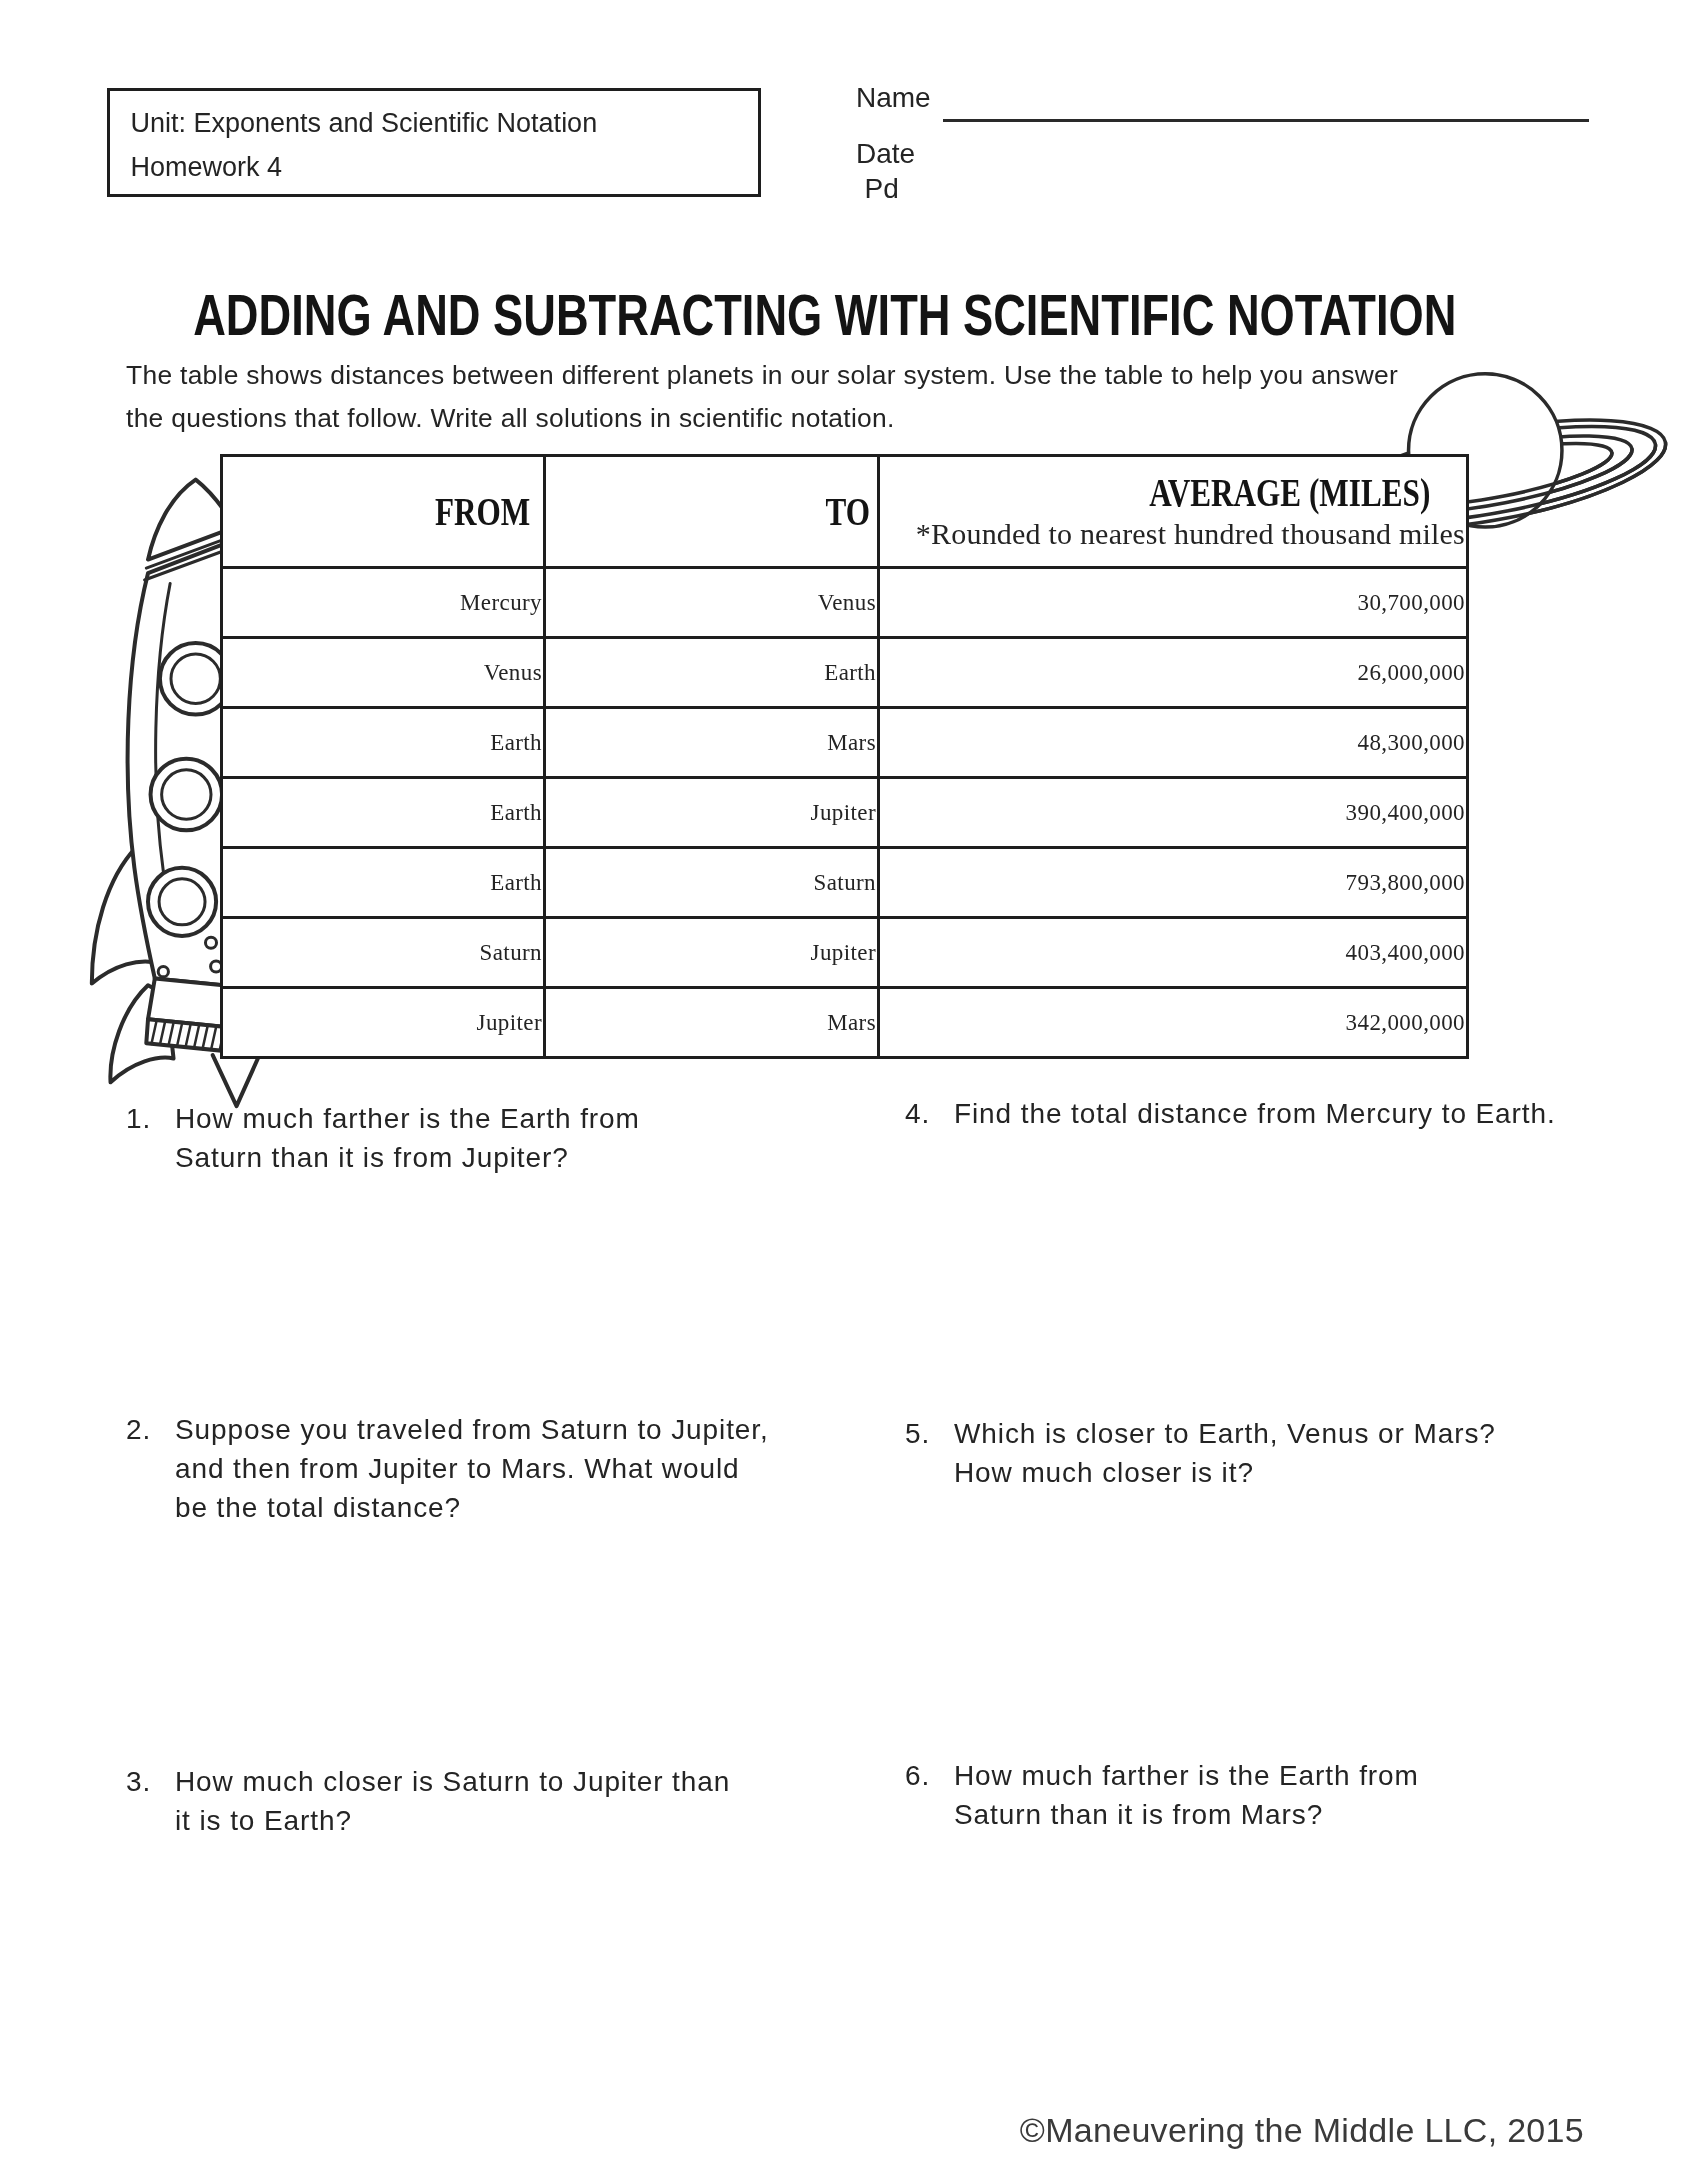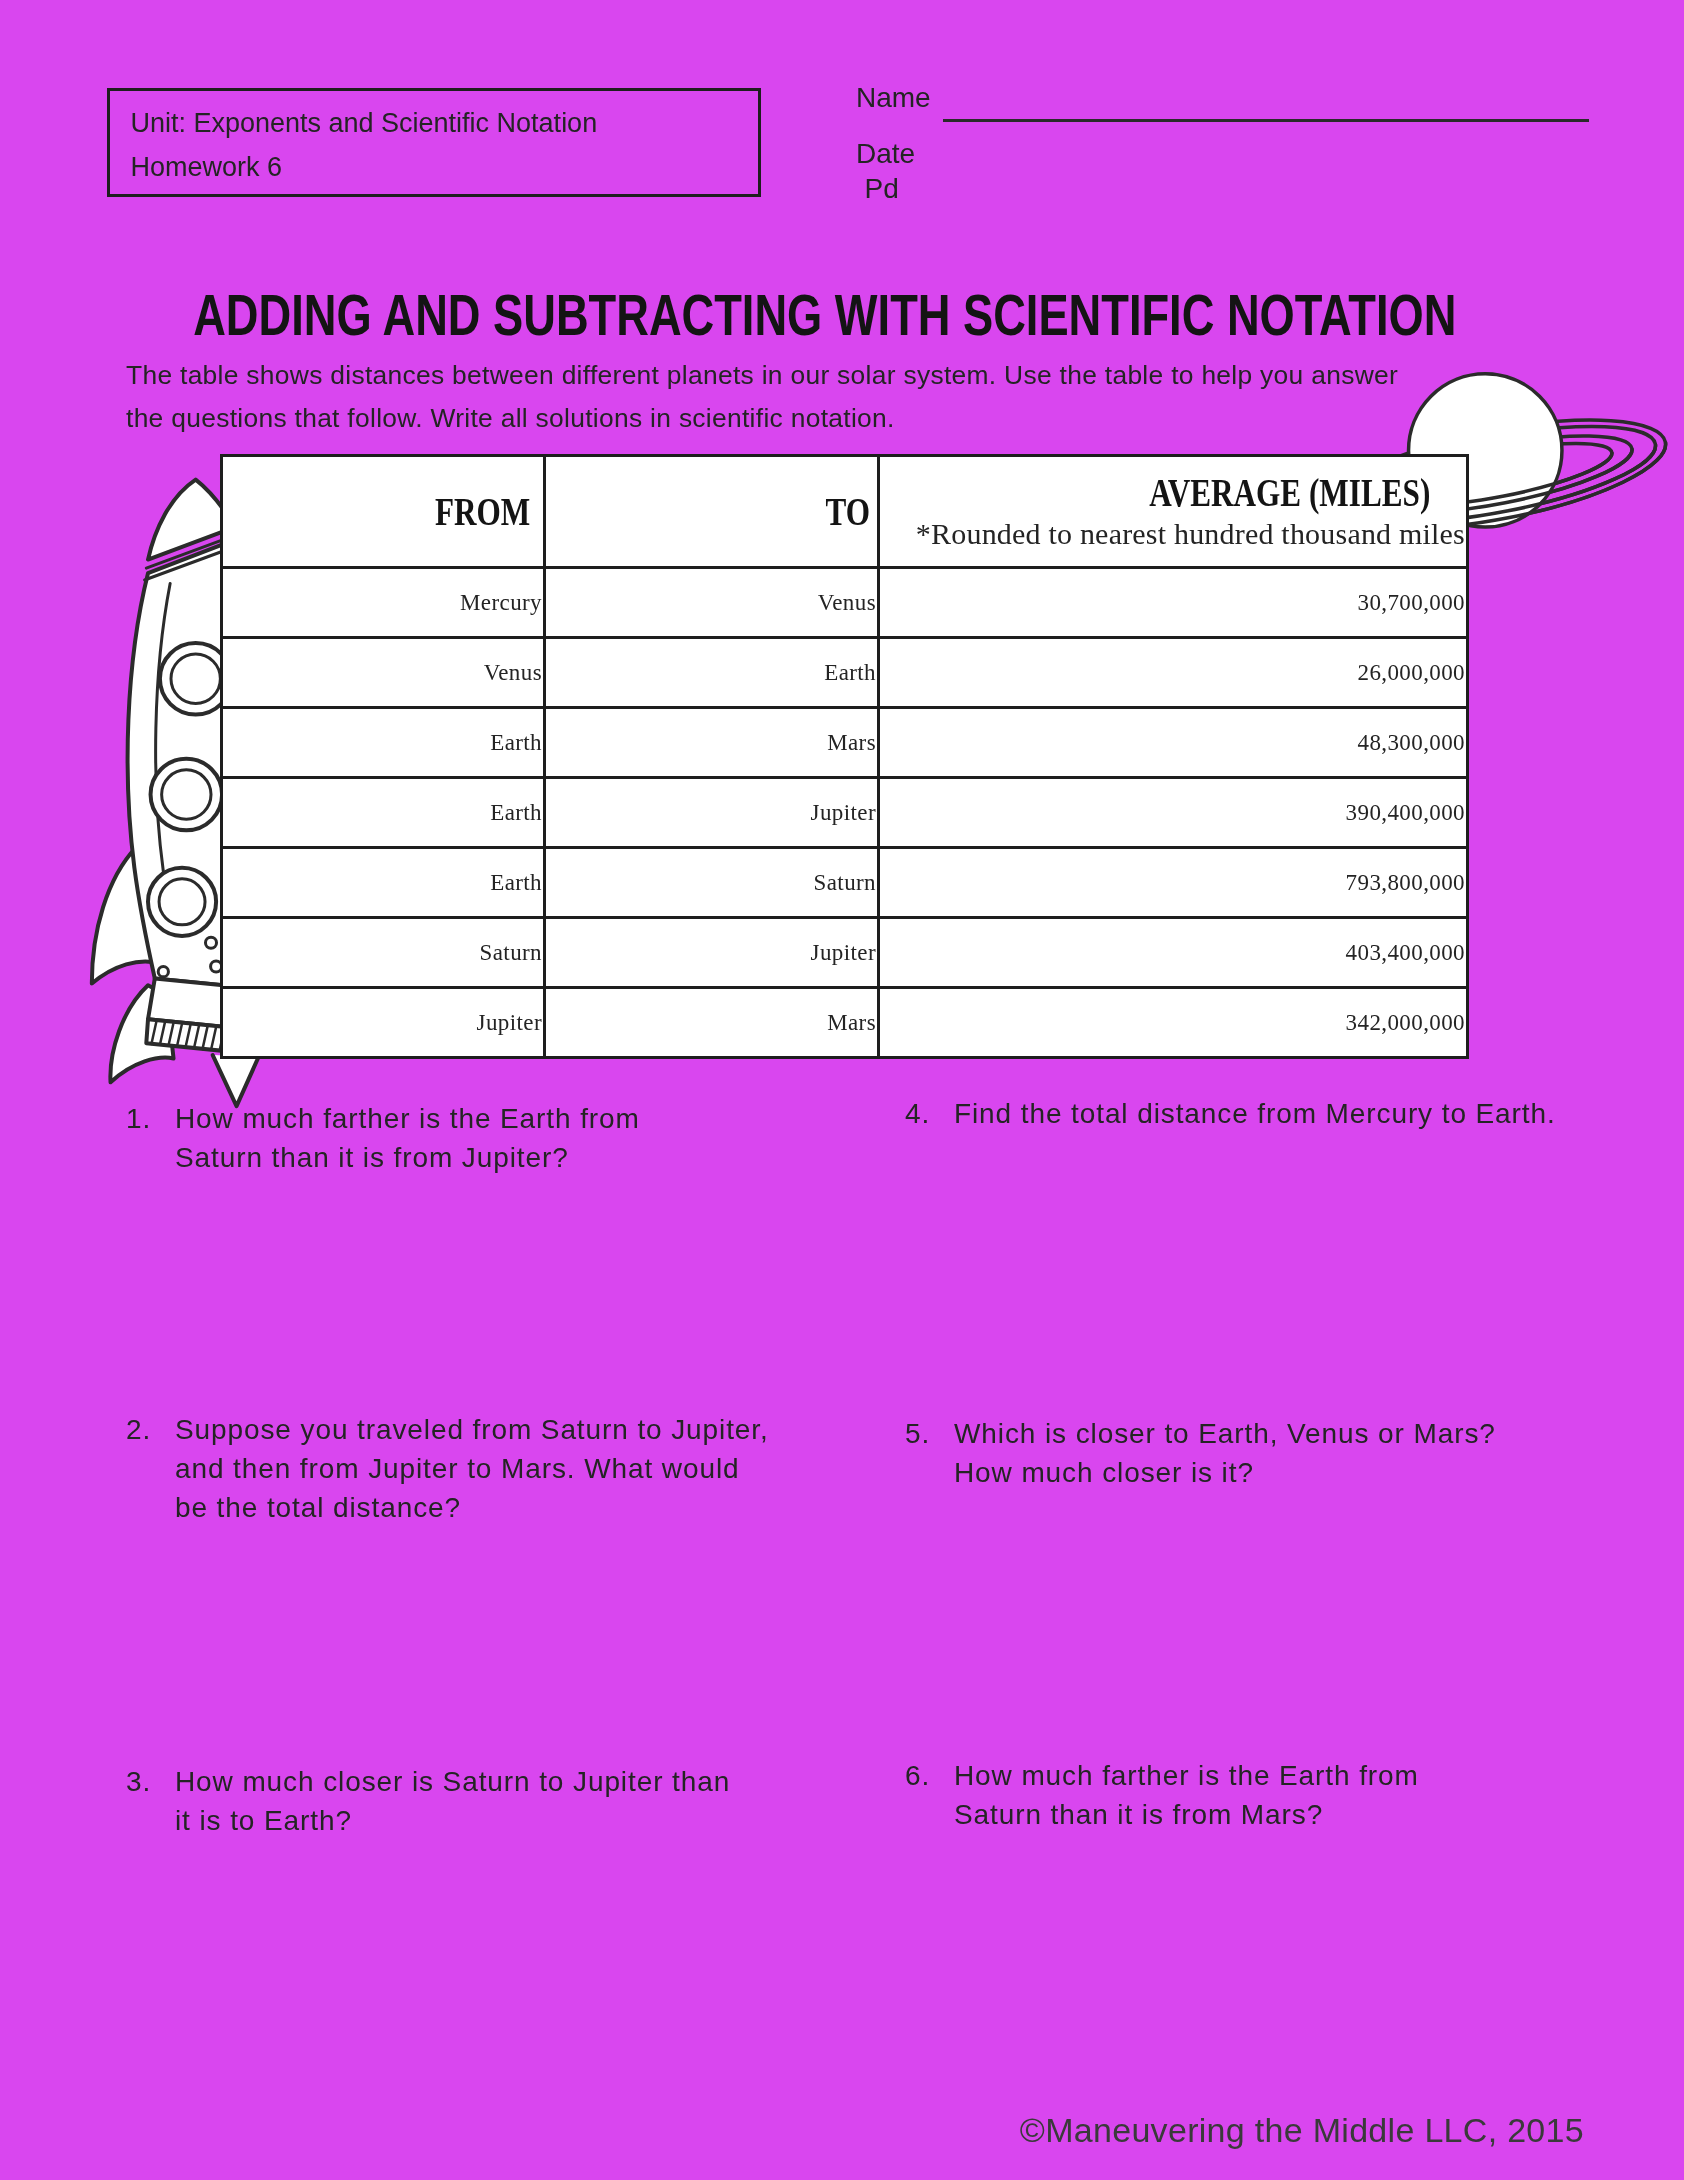--- a/index.html
+++ b/index.html
@@ -1,20 +1,20 @@
 <!DOCTYPE html>
 <html style="font-size:13.6px"><head>
 <meta charset="utf-8">
 <style>
   html,body { margin:0; padding:0; background:#e8e8e8; }
   .page {
     position:relative;
     width:1685px; height:2181px;
     margin:0 auto;
-    background:#d946ef;
+    background:#ffffff;
     color:#242424;
     font-family:"Liberation Sans", sans-serif;
     overflow:hidden;
   }
 
   
   .unit-box {
     position:absolute; left:107px; top:88px;
     width:654px; height:109px;
     border:3.4px solid #1e1e1e;
@@ -102,21 +102,21 @@
 
   svg * { vector-effect:non-scaling-stroke; }
 </style>
 </head>
 <body>
 
 <div class="page">
 
   <div class="unit-box">
     <div>Unit:  Exponents and Scientific Notation</div>
-    <div>Homework 6</div>
+    <div>Homework 4</div>
   </div>
 
   <div class="id-block">
     <div class="id-row">
       <span class="lbl">Name</span>
       <span class="line"></span>
     </div>
     <div class="id-row">
       <span class="lbl">Date</span>
       <span class="line"></span>

